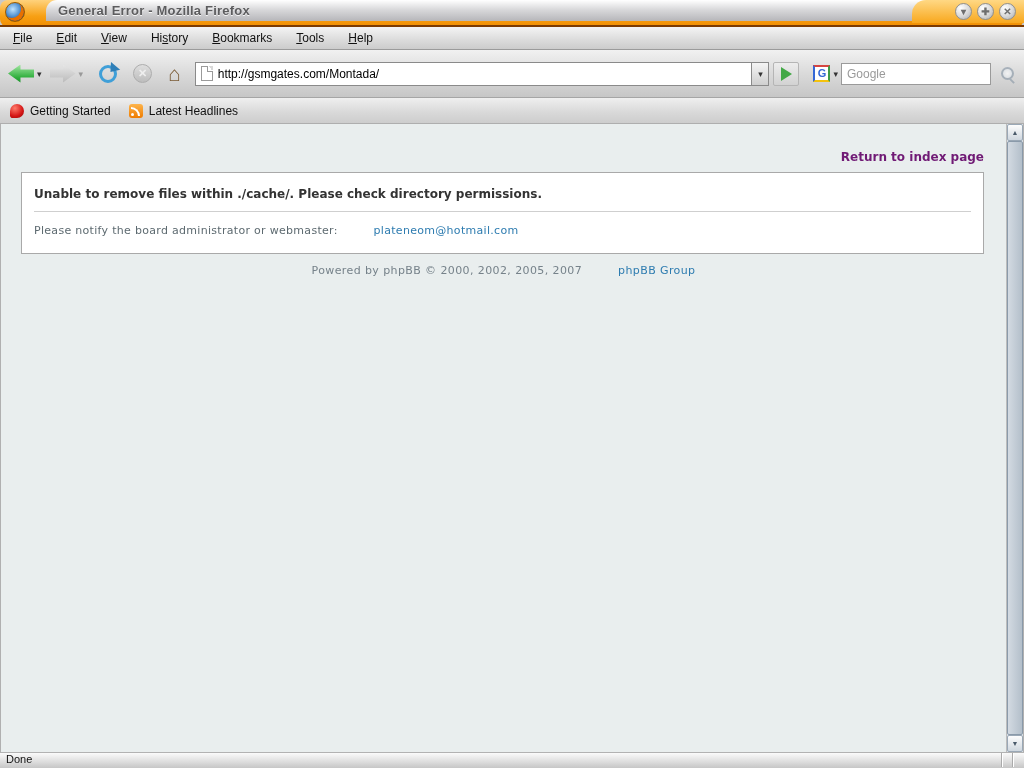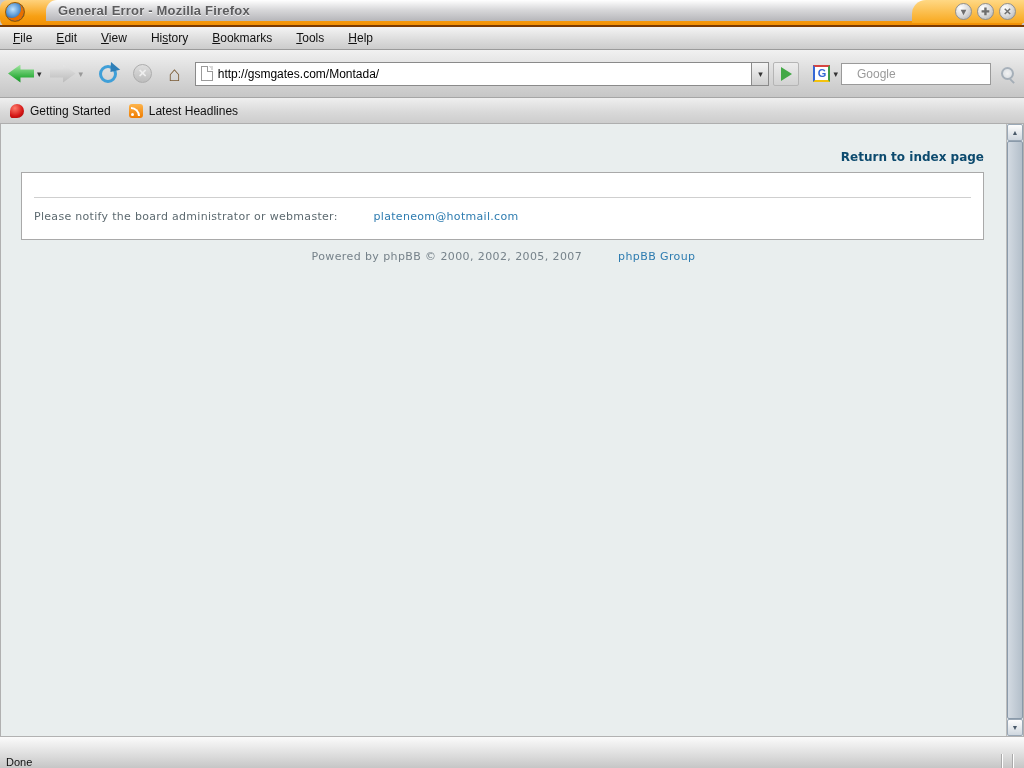--- a/index.html
+++ b/index.html
@@ -64,21 +64,21 @@
     font-size:9px; color:#333; text-align:center; line-height:22px; }
   .go-btn { width:26px; height:24px; display:flex; align-items:center; justify-content:center;
     border:1px solid #b5b5b5; border-radius:2px; background:linear-gradient(#ededed,#d2d2d2); margin-left:4px; }
   .go-tri { width:0; height:0; border-top:7px solid transparent; border-bottom:7px solid transparent;
     border-left:11px solid #43a847; }
   .searchbar { display:flex; align-items:center; gap:3px; margin-left:6px; }
   .g-icon { width:17px; height:17px; background:#fff; border-top:2px solid #d64541; border-right:2px solid #3f9b47;
     border-bottom:2px solid #f4c20d; border-left:2px solid #3367d6; color:#3367d6; font-weight:bold;
     font-size:11px; text-align:center; line-height:13px; }
   .search-field { width:150px; height:22px; border:1px solid #9a9a9a; background:#fff; font-size:12px;
-    padding:0 15px; font-family:"Liberation Sans",sans-serif; color:#333; }
+    padding:0 5px; font-family:"Liberation Sans",sans-serif; color:#333; }
   .search-field::placeholder { color:#9a9a9a; }
   .magnifier { position:relative; width:16px; height:16px; margin-left:6px; opacity:.65; }
   .magnifier::before { content:""; position:absolute; left:1px; top:1px; width:9px; height:9px;
     border:2px solid #8b9aa8; border-radius:50%; background:radial-gradient(#fff,#d5dde5); }
   .magnifier::after { content:""; position:absolute; right:1px; bottom:0; width:6px; height:2px;
     background:#8b9aa8; transform:rotate(45deg); }
 
   
   .bookmarksbar { height:26px; flex:0 0 auto; display:flex; align-items:center; gap:18px; padding:4px 10px;
     background:linear-gradient(#efefef, #d8d8d8 60%, #cdcdcd); border-bottom:1px solid #aeaeae; font-size:12px; color:#111; }
@@ -89,40 +89,40 @@
     background:linear-gradient(#fdb44b, #ef7c00); }
   .bm-rss::before { content:""; position:absolute; left:2px; bottom:2px; width:3px; height:3px;
     background:#fff; border-radius:50%; }
   .bm-rss::after { content:""; position:absolute; left:2px; bottom:2px; width:7px; height:7px;
     border-top:2px solid #fff; border-right:2px solid #fff; border-top-right-radius:100%;
     transform:rotate(0deg); }
 
   
   .content-row { flex:1; display:flex; min-height:0; border-left:1px solid #b0b0b0; border-right:1px solid #b0b0b0; }
   .page { flex:1; background:#e9eeee; font-family:"DejaVu Sans", sans-serif; overflow:hidden; }
-  .return-link { text-align:right; margin:26px 22px 8px 20px; font-size:12px; font-weight:bold; color:#0c4a6e; }
+  .return-link { text-align:right; margin:26px 22px 8px 20px; font-size:12px; font-weight:bold; color:#701a75; }
   .error-box { margin:0 22px 0 20px; background:#fff; border:1px solid #a9a9a9; padding:14px 12px 16px; }
   .error-title { color:#d11345; font-family:"Liberation Sans", sans-serif; font-size:22px; font-weight:bold;
     margin:4px 0 24px 0; letter-spacing:.2px; }
   .error-msg { font-size:12px; font-weight:bold; color:#333; margin-bottom:10px; }
   .error-box hr { border:none; border-top:1px solid #cfcfcf; margin:10px 0 12px 0; }
   .notify { font-size:11px; color:#5d6a70; letter-spacing:.3px; }
   .notify a, .footer a { color:#2e7cb0; text-decoration:none;margin-left:32px; }
   .footer { text-align:center; font-size:11px; color:#76828a; margin-top:10px; letter-spacing:.4px; }
 
   
   .vscroll { width:17px; flex:0 0 auto; background:#dde4ea; border-left:1px solid #bcbcbc;
     display:flex; flex-direction:column; }
   .scroll-btn { height:17px; flex:0 0 auto; border:1px solid #9aa8b6; border-radius:2px;
     background:linear-gradient(#fdfdfd,#cfd7df); font-size:7px; color:#4a5a6a; text-align:center; line-height:15px; }
   .scroll-thumb { flex:1; margin:0; border:1px solid #8a9aaa; border-radius:2px;
     background:linear-gradient(90deg, #d3dae2, #b3bfca); }
 
   
-  .statusbar { height:32px; flex:0 0 auto; display:flex; align-items:flex-end; padding:0 6px;
+  .statusbar { height:16px; flex:0 0 auto; display:flex; align-items:flex-start; padding:0 6px;
     background:linear-gradient(#fbfbfb, #dcdcdc 60%, #c6c6c6); border-top:1px solid #b2b2b2;
     font-size:11px; color:#111; }
   .status-spacer { flex:1; }
   .status-sep { width:1px; height:14px; background:#aaa; margin:0 5px; box-shadow:1px 0 0 #fff; }
 </style>
 </head>
 <body>
 
 <div class="window">
 
@@ -194,20 +194,21 @@
     <span class="bm-item">
       <span class="bm-rss"></span>
       <span>Latest Headlines</span>
     </span>
   </div>
 
   <div class="content-row">
     <div class="page">
       <div class="return-link">Return to index page</div>
       <div class="error-box">
+        <div class="error-msg">Unable to remove files within ./cache/. Please check directory permissions.</div>
         <hr>
         <div class="notify">
           <span>Please notify the board administrator or webmaster: </span><a href="#">plateneom@hotmail.com</a>
         </div>
       </div>
       <div class="footer">
         <span>Powered by phpBB © 2000, 2002, 2005, 2007 </span><a href="#">phpBB Group</a>
       </div>
     </div>
     <div class="vscroll">

